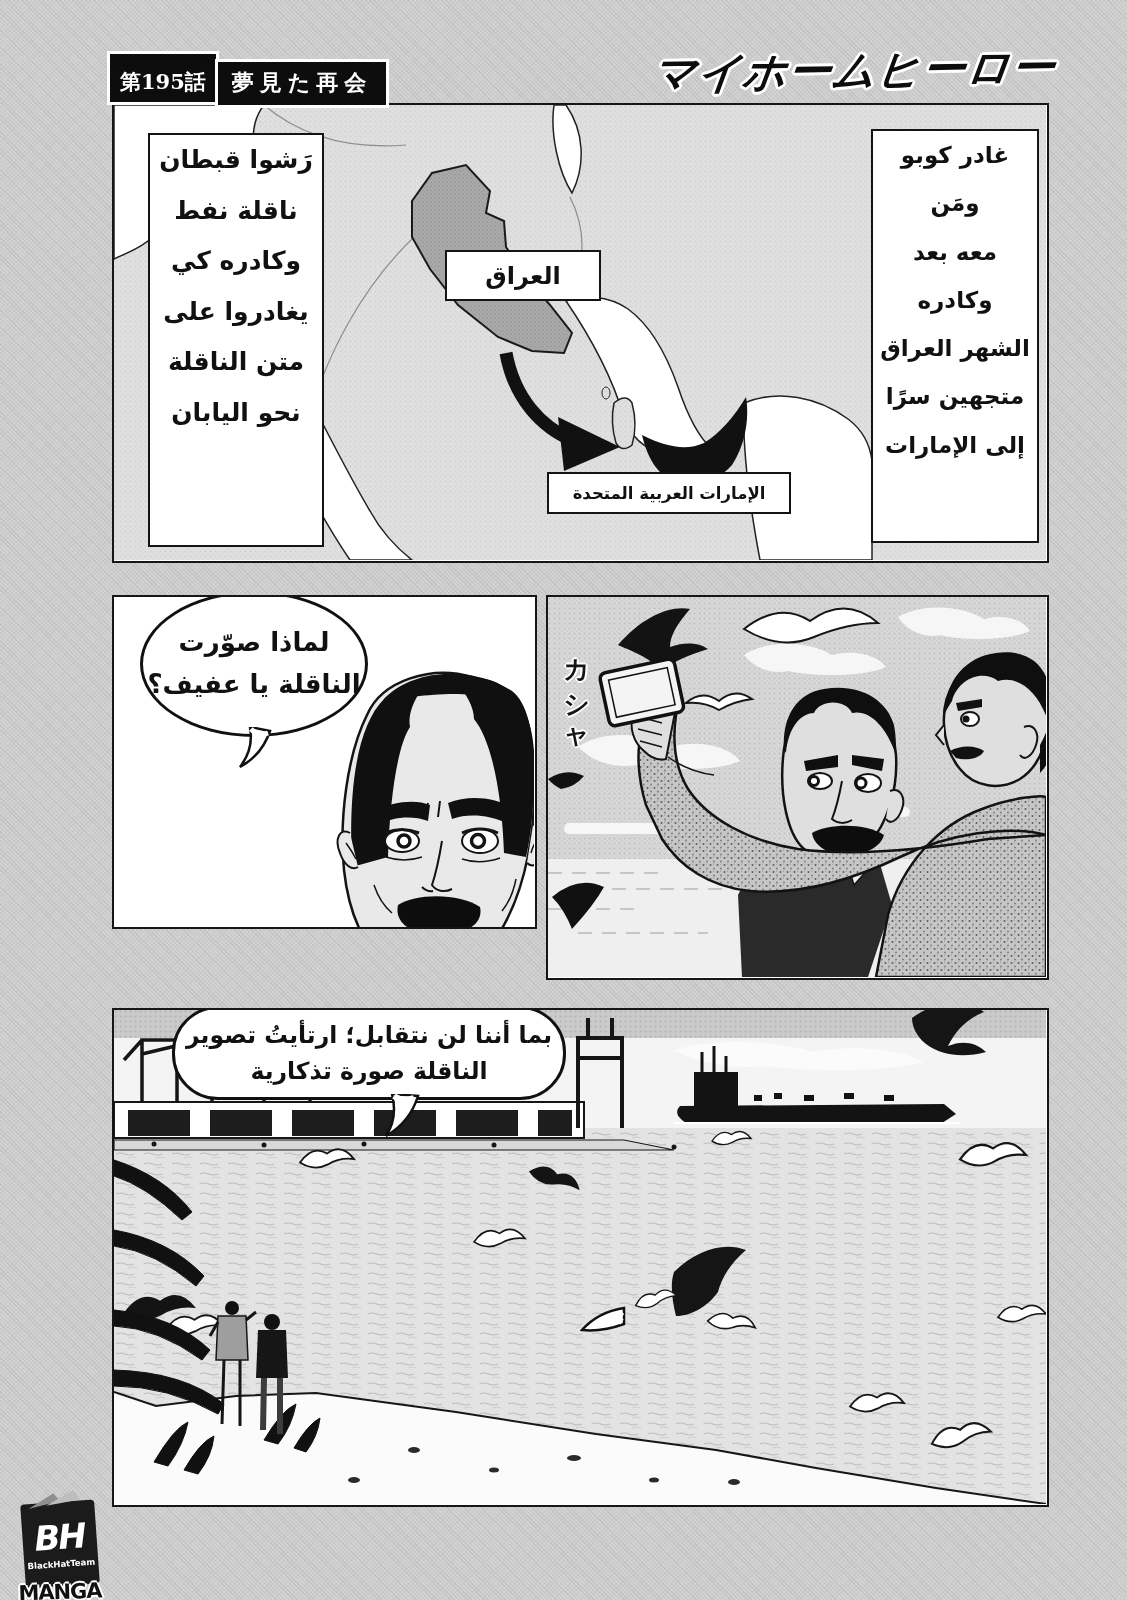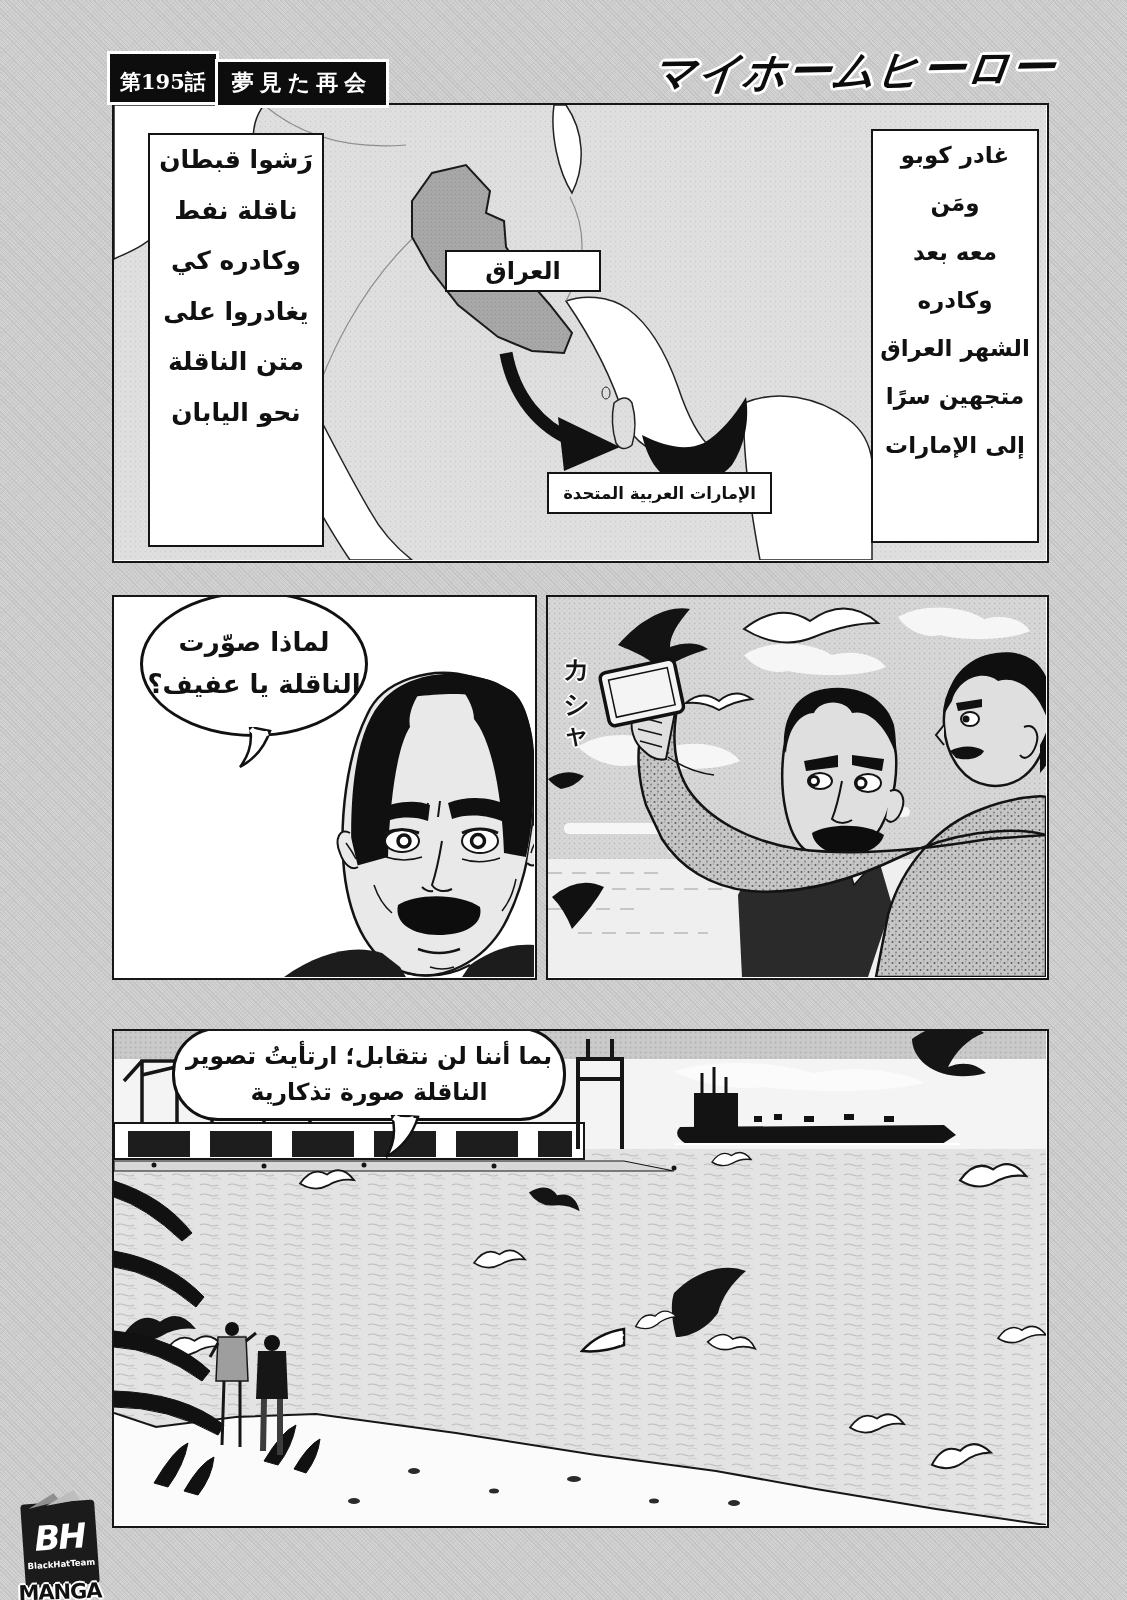--- a/index.html
+++ b/index.html
@@ -20,22 +20,22 @@
   .series-logo{position:absolute;right:72px;top:42px;font-size:43px;font-weight:900;font-style:italic;
     letter-spacing:1px;color:#0d0d0d;transform:skewX(-8deg) rotate(-1deg);z-index:5;
     text-shadow:-3px 0 0 #fff,3px 0 0 #fff,0 -3px 0 #fff,0 3px 0 #fff,-2px -2px 0 #fff,2px 2px 0 #fff,-2px 2px 0 #fff,2px -2px 0 #fff;}
   
   .cap{position:absolute;background:#fff;border:2px solid #141414;display:flex;flex-direction:column;
     align-items:center;text-align:center;font-weight:bold;z-index:4;}
   .cap-left{left:34px;top:28px;width:172px;height:410px;font-size:25px;line-height:2.02;}
   .cap-right{left:757px;top:24px;width:164px;height:410px;font-size:23px;line-height:2.1;}
   .map-label{position:absolute;background:#fff;border:2px solid #141414;display:flex;align-items:center;
     justify-content:center;font-weight:bold;z-index:4;box-sizing:border-box;}
-  .label-iraq{left:331px;top:145px;width:156px;height:42px;font-size:24px;}
-  .label-uae{left:433px;top:367px;width:225px;height:42px;font-size:16.5px;}
+  .label-iraq{left:331px;top:145px;width:156px;height:51px;font-size:24px;}
+  .label-uae{left:433px;top:367px;width:244px;height:42px;font-size:16.5px;}
   
   .bubble{position:absolute;background:#fff;border:3px solid #111;display:flex;flex-direction:column;
     justify-content:center;align-items:center;text-align:center;font-weight:bold;z-index:6;box-sizing:border-box;}
   .b-face{left:26px;top:-6px;width:228px;height:146px;border-radius:50%;font-size:26px;line-height:1.6;}
   .b-h1{left:58px;top:-4px;width:394px;height:94px;border-radius:46px;font-size:23.5px;line-height:1.55;}
   .b-h2{left:492px;top:270px;width:394px;height:82px;border-radius:42px;font-size:27.5px;}
   .tail{position:absolute;z-index:7;}
   
   .sfx{position:absolute;left:12px;top:44px;writing-mode:vertical-rl;text-orientation:upright;
     font-weight:bold;font-size:26px;letter-spacing:6px;color:#161616;z-index:6;
@@ -112,21 +112,21 @@
       <div>غادر كوبو ومَن</div>
       <div>معه بعد وكادره</div>
       <div>الشهر العراق</div>
       <div>متجهين سرًا</div>
       <div>إلى الإمارات</div>
     </div>
     <div class="map-label label-iraq" dir="rtl">العراق</div>
     <div class="map-label label-uae" dir="rtl">الإمارات العربية المتحدة</div>
   </section>
 
-  <section class="panel" style="left:112px;top:595px;width:425px;height:385px;">
+  <section class="panel" style="left:112px;top:595px;width:425px;height:334px;">
     <svg width="420" height="380" viewBox="0 0 420 380">
       <g>
 
         <path d="M253,118 C268,83 318,68 358,80 C398,92 418,128 420,178 C422,233 412,288 390,328 C370,364 328,386 293,376 C258,366 236,328 230,273 C225,223 233,158 253,118 Z" fill="#e9e9e9" stroke="#141414" stroke-width="2.5"></path>
 
         <path d="M270,102 C298,72 358,68 398,94 C414,106 420,138 420,174 C412,128 388,102 358,98 C328,94 290,102 270,102 Z" fill="#101010"></path>
         <path d="M238,270 C234,188 244,128 270,102 C280,92 294,90 304,98 C298,108 294,120 296,130 C284,148 276,198 274,260 Z" fill="#101010"></path>
         <path d="M420,174 C422,138 414,106 390,90 C376,80 356,78 342,86 C352,96 360,110 360,122 C378,144 388,198 390,256 L412,260 C418,234 420,204 420,174 Z" fill="#101010"></path>
 
         <path d="M314,206 L311,222 M326,204 L324,220" stroke="#141414" stroke-width="2" fill="none"></path>
@@ -244,21 +244,21 @@
 
         <g transform="rotate(-12 96 96)">
           <rect x="56" y="68" width="76" height="54" rx="6" fill="#f4f4f4" stroke="#111" stroke-width="3.5"></rect>
           <rect x="64" y="76" width="60" height="38" fill="none" stroke="#111" stroke-width="1.5"></rect>
         </g>
       </g>
     </svg>
     <div class="sfx">カシャ</div>
   </section>
 
-  <section class="panel" style="left:112px;top:1008px;width:937px;height:499px;margin-top:21px;">
+  <section class="panel" style="left:112px;top:1008px;width:937px;height:499px;">
     <svg width="932" height="494" viewBox="0 0 932 494">
       <defs>
         <pattern id="ht3" width="5" height="5" patternUnits="userSpaceOnUse">
           <rect width="5" height="5" fill="#cacaca"></rect>
             <circle cx="1.6" cy="1.6" r="1" fill="#b2b2b2"></circle>
         </pattern>
         <pattern id="seaTex" width="28" height="10" patternUnits="userSpaceOnUse">
           <rect width="28" height="10" fill="#e3e3e3"></rect>
           <path d="M2,4 q4,-2 9,0 q4,2 9,0" stroke="#bdbdbd" stroke-width="1.2" fill="none"></path>
           <path d="M14,8 q4,-2 9,0" stroke="#cdcdcd" stroke-width="1" fill="none"></path>

